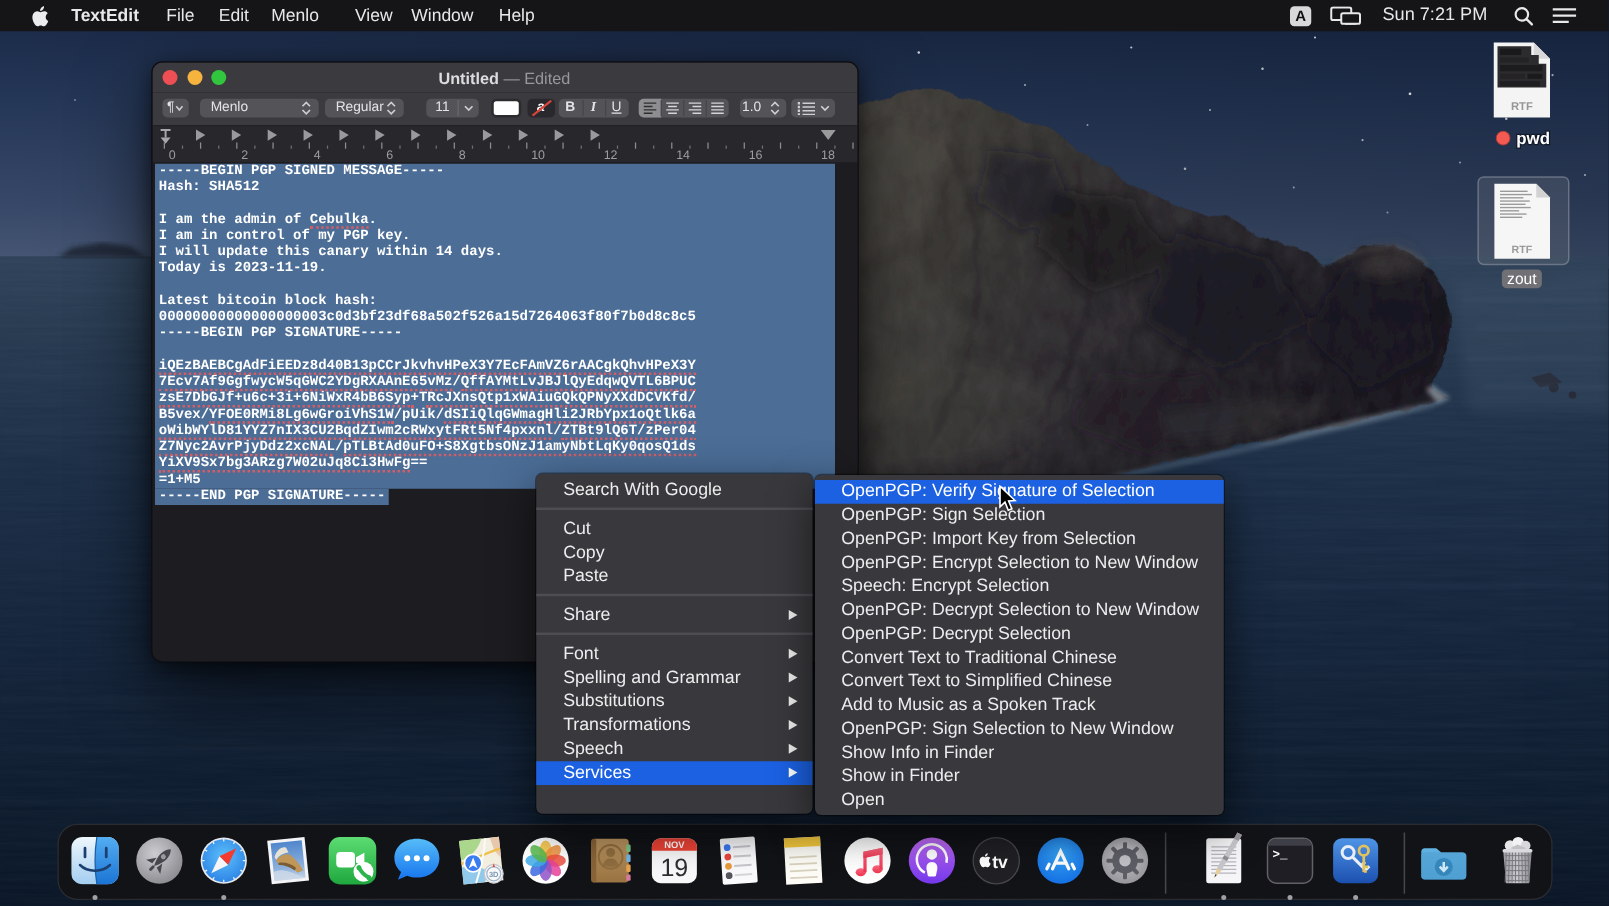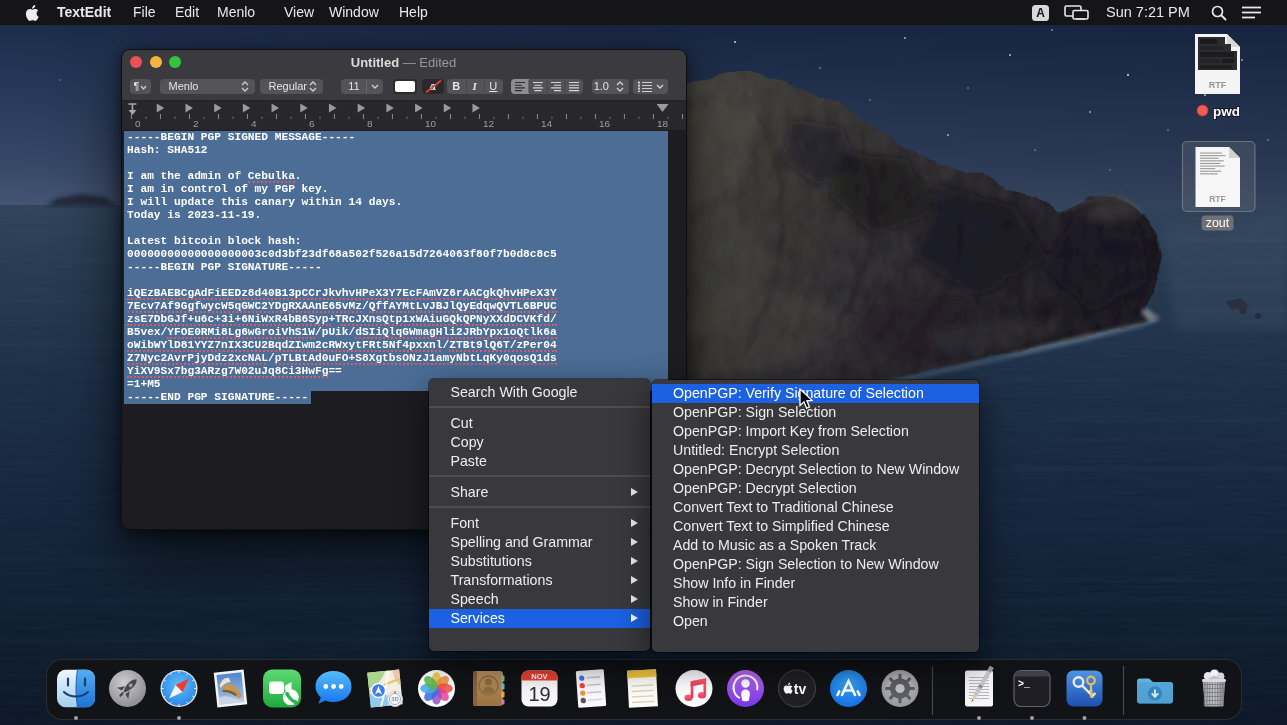--- a/index.html
+++ b/index.html
@@ -428,21 +428,22 @@
   <div class="mi">Spelling and Grammar<span class="arr"></span></div>
   <div class="mi">Substitutions<span class="arr"></span></div>
   <div class="mi">Transformations<span class="arr"></span></div>
   <div class="mi">Speech<span class="arr"></span></div>
   <div class="mi hl">Services<span class="arr" style="border-left-color:#fff;"></span></div>
 </div>
 <div class="menu" id="menuR" style="left:651.5px;top:380.2px;width:327.5px;height:271.5px;padding-top:3.6px;">
   <div class="mi hl">OpenPGP: Verify Signature of Selection</div>
   <div class="mi">OpenPGP: Sign Selection</div>
   <div class="mi">OpenPGP: Import Key from Selection</div>
-  <div class="mi">Untitled: Encrypt Selection</div>
+  <div class="mi">OpenPGP: Encrypt Selection to New Window</div>
+  <div class="mi">Speech: Encrypt Selection</div>
   <div class="mi">OpenPGP: Decrypt Selection to New Window</div>
   <div class="mi">OpenPGP: Decrypt Selection</div>
   <div class="mi">Convert Text to Traditional Chinese</div>
   <div class="mi">Convert Text to Simplified Chinese</div>
   <div class="mi">Add to Music as a Spoken Track</div>
   <div class="mi">OpenPGP: Sign Selection to New Window</div>
   <div class="mi">Show Info in Finder</div>
   <div class="mi">Show in Finder</div>
   <div class="mi">Open</div>
 </div>

